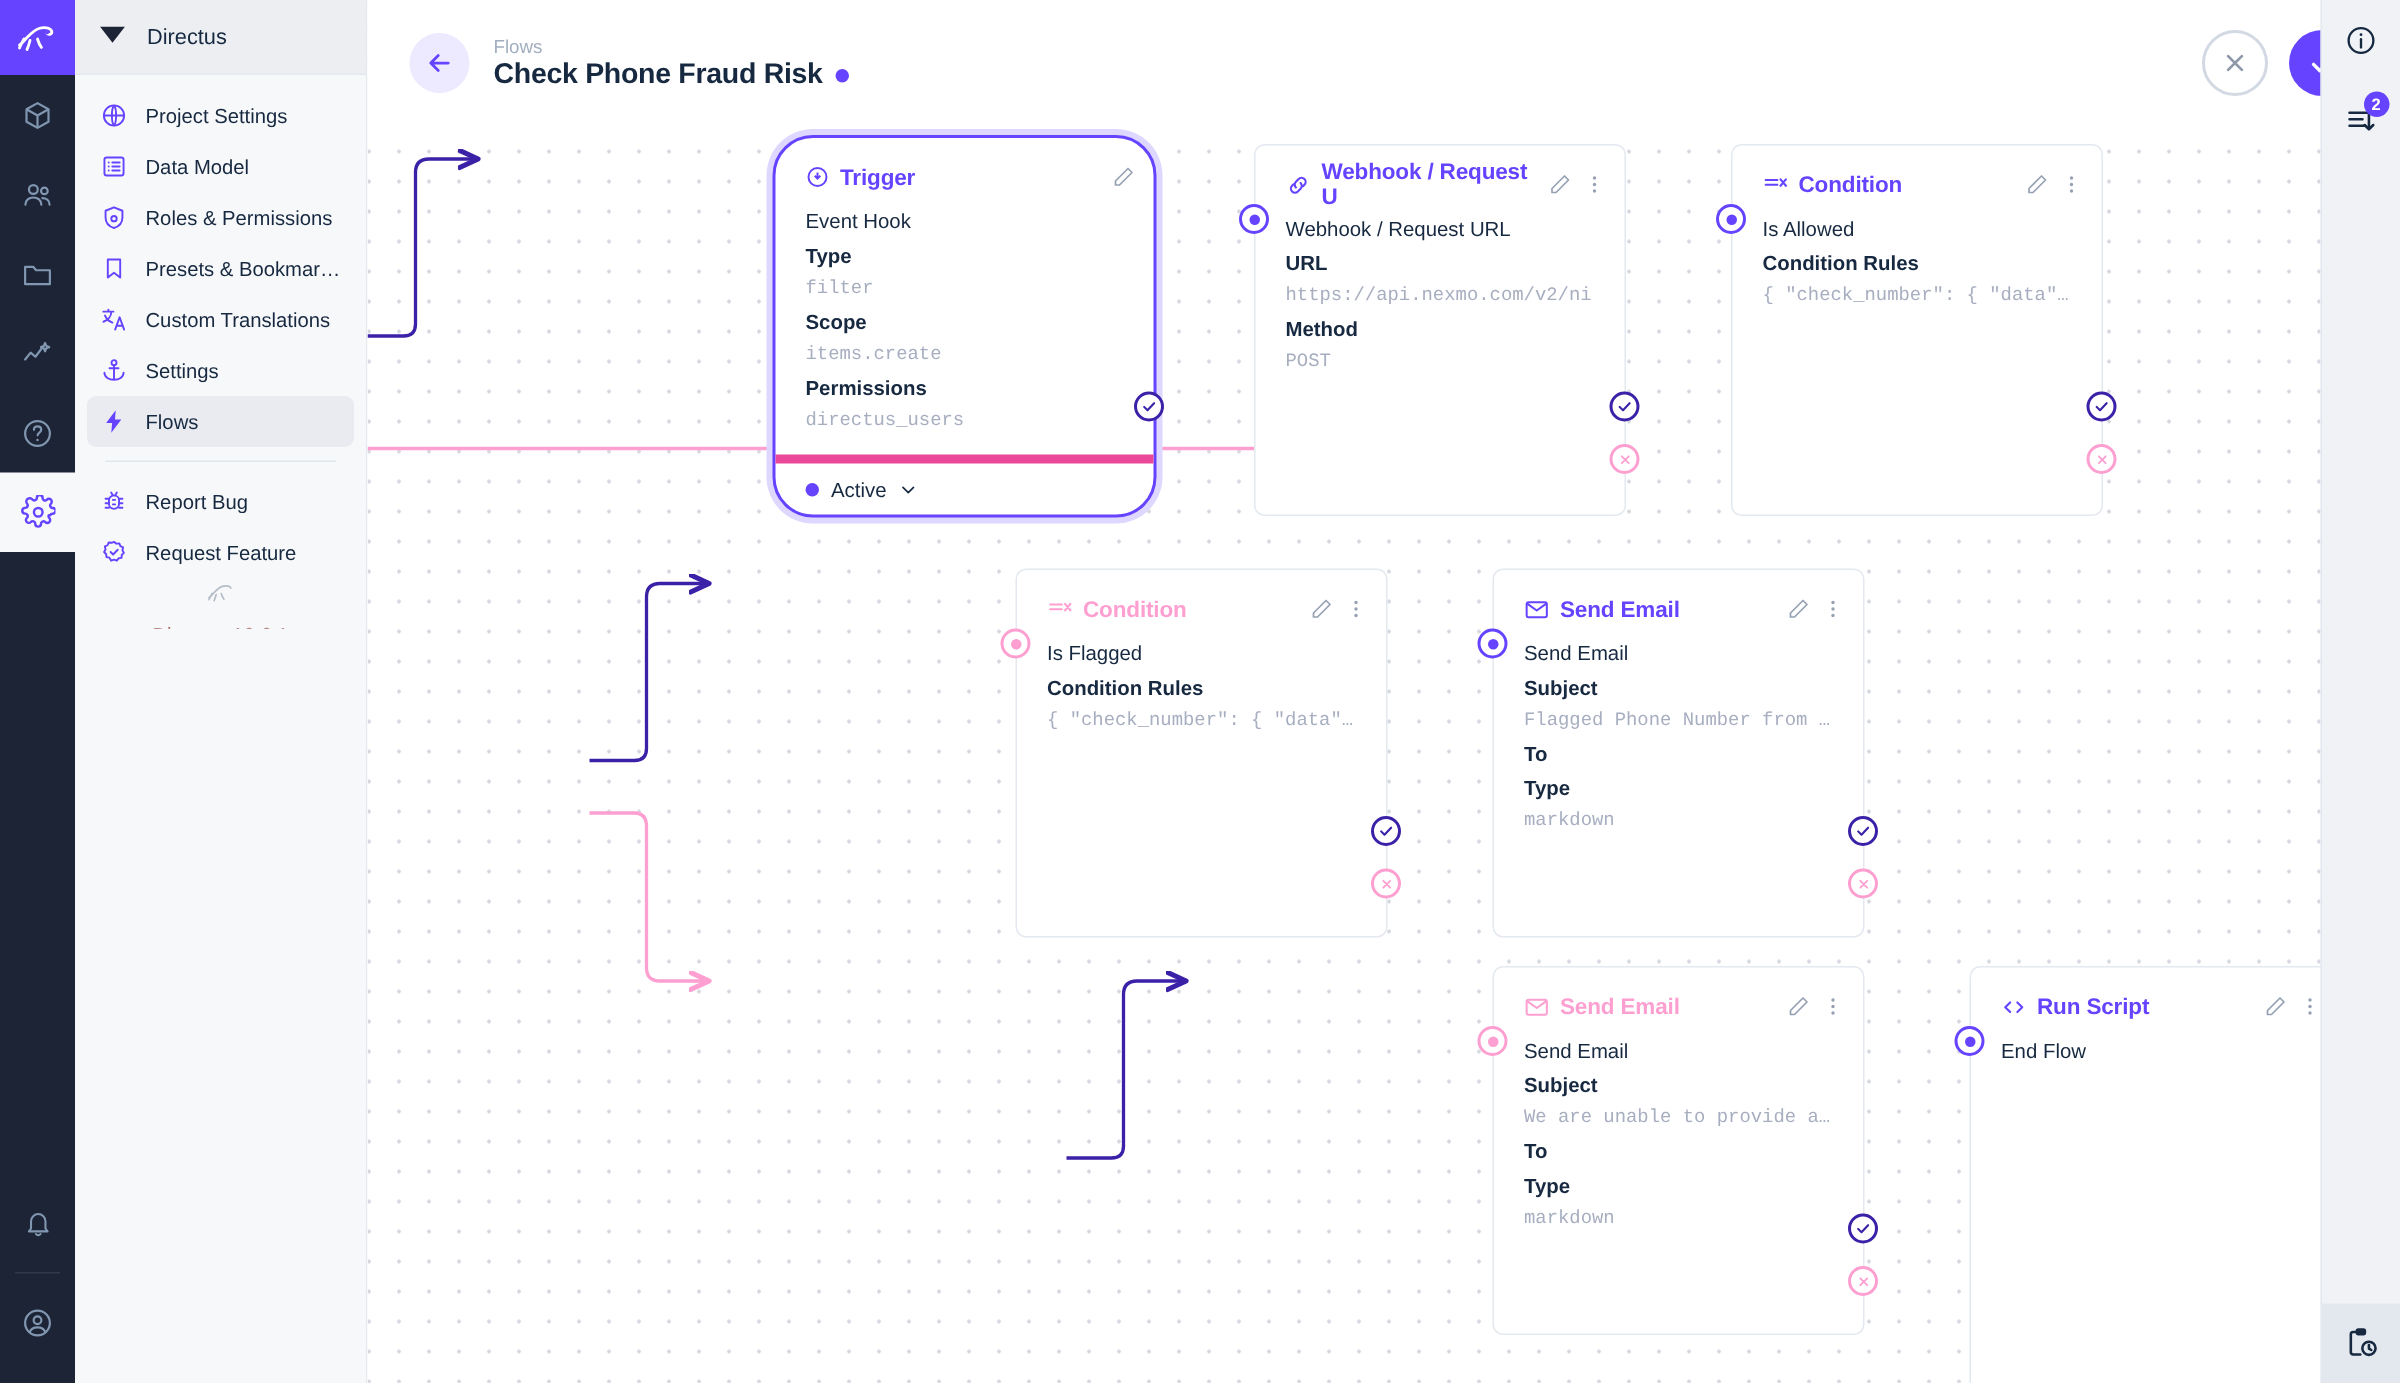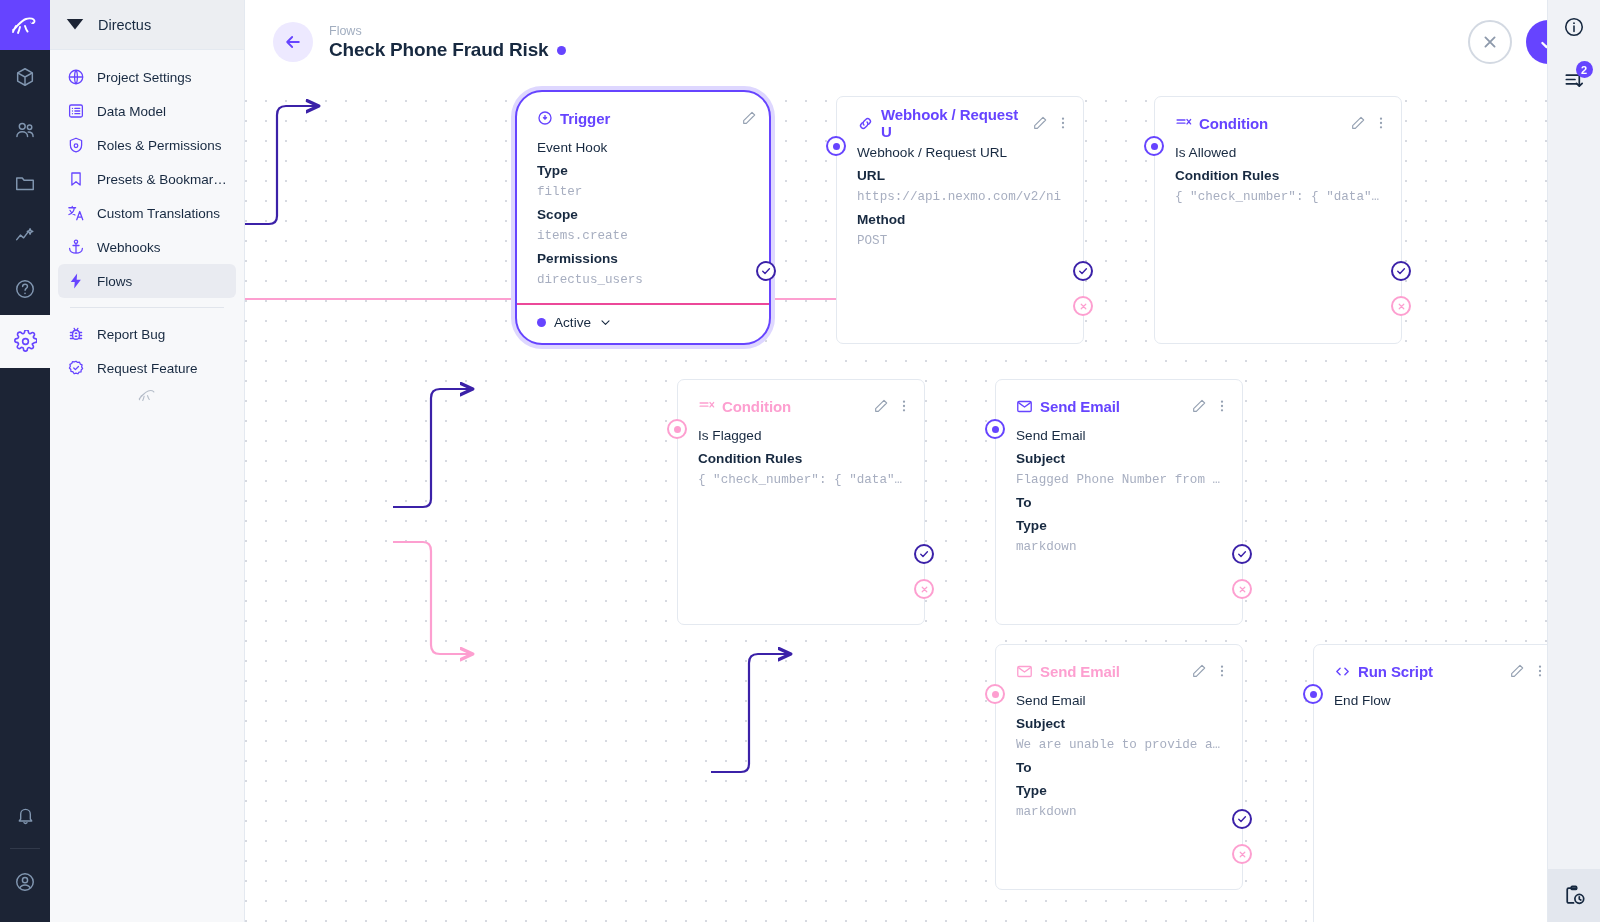--- a/index.html
+++ b/index.html
@@ -127,21 +127,21 @@
   .icon-btn { cursor: pointer; display: flex; align-items: center; justify-content: center; }
   .node-body { padding: 0 14px 12px 20px; }
   .field-name { font-size: 13.6px; color: #172940; line-height: 23px; }
   .field-name.bold { font-weight: 700; }
   .field-val {
     font-family: "Liberation Mono", monospace; font-size: 12.6px;
     color: #a7aec0; line-height: 21px;
     white-space: nowrap; overflow: hidden; text-overflow: ellipsis;
   }
   .node-foot {
-    border-top: 2px solid #ec4899;
+    border-top: 6px solid #ec4899;
     display: flex; align-items: center; gap: 8px;
     padding: 10px 14px 10px 20px;
     font-size: 13.6px; color: #172940;
   }
   .status-dot { width: 9px; height: 9px; border-radius: 50%; background: #6644ff; }
 
   
   .handle {
     position: absolute; z-index: 14;
     width: 20px; height: 20px; border-radius: 50%;
@@ -307,21 +307,21 @@
         <span class="ni-label">Custom Translations</span>
       </div>
 
       <div class="nav-item">
         <span class="ni-ico">
           <svg width="18" height="18" viewBox="0 0 24 24" fill="none" stroke="currentColor" stroke-width="1.7" stroke-linecap="round">
               <circle cx="12" cy="5" r="2.2"></circle>
               <path d="M12 7.2V20M8 10h8M3.5 14c0 4 4 6.2 8.5 6.2S20.5 18 20.5 14"></path>
             </svg>
         </span>
-        <span class="ni-label">Webhooks</span>
+        <span class="ni-label">Settings</span>
       </div>
 
       <div class="nav-item selected">
         <span class="ni-ico">
           <svg width="18" height="18" viewBox="0 0 24 24" fill="currentColor">
               <path d="M13.5 2L5 13.4h5.3L9.6 22l8.9-11.8h-5.6L13.5 2z"></path>
             </svg>
         </span>
         <span class="ni-label">Flows</span>
       </div>

